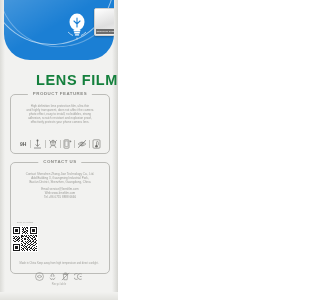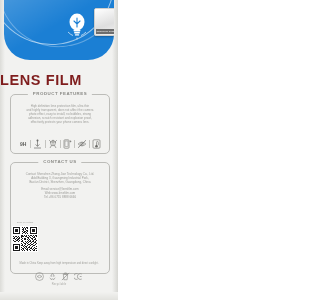--- a/index.html
+++ b/index.html
@@ -33,22 +33,22 @@
   .chip{position:absolute;left:90px;top:8px;width:22px;height:26px;
     background:#e9e9e7;border:1px solid #cfcfcc;border-radius:2px;
     box-shadow:0 1px 2px rgba(0,0,0,.25);overflow:hidden;}
   .chip-gloss{position:absolute;left:0;top:0;width:22px;height:26px;
     background:linear-gradient(160deg,#ffffff,#dedede 60%,#f2f2f2);}
   .chip-label{position:absolute;left:1px;bottom:1px;width:20px;height:5px;
     background:#6d6d6d;color:#fff;font-size:2.4px;line-height:5px;
     text-align:center;letter-spacing:.1px;overflow:hidden;}
 
   
-  .title{position:absolute;left:0;top:72px;width:118px;text-align:left;
-    color:#7f1d1d;font-size:14.5px;font-weight:bold;letter-spacing:.6px;}
+  .title{position:absolute;left:0;top:72px;width:118px;text-align:right;
+    color:#15803d;font-size:14.5px;font-weight:bold;letter-spacing:.6px;}
 
   
   .section{position:absolute;left:10px;width:98px;
     border:.6px solid #bcbcb8;border-radius:5px;}
   .section-head{position:absolute;top:-4px;left:50%;transform:translateX(-50%);
     background:#f2f2f0;padding:0 5px;color:#8a8a86;font-size:4.4px;
     font-weight:bold;letter-spacing:.5px;white-space:nowrap;}
 
   #features-section{top:94px;height:58px;}
   #contact-section{top:162px;height:110px;}

